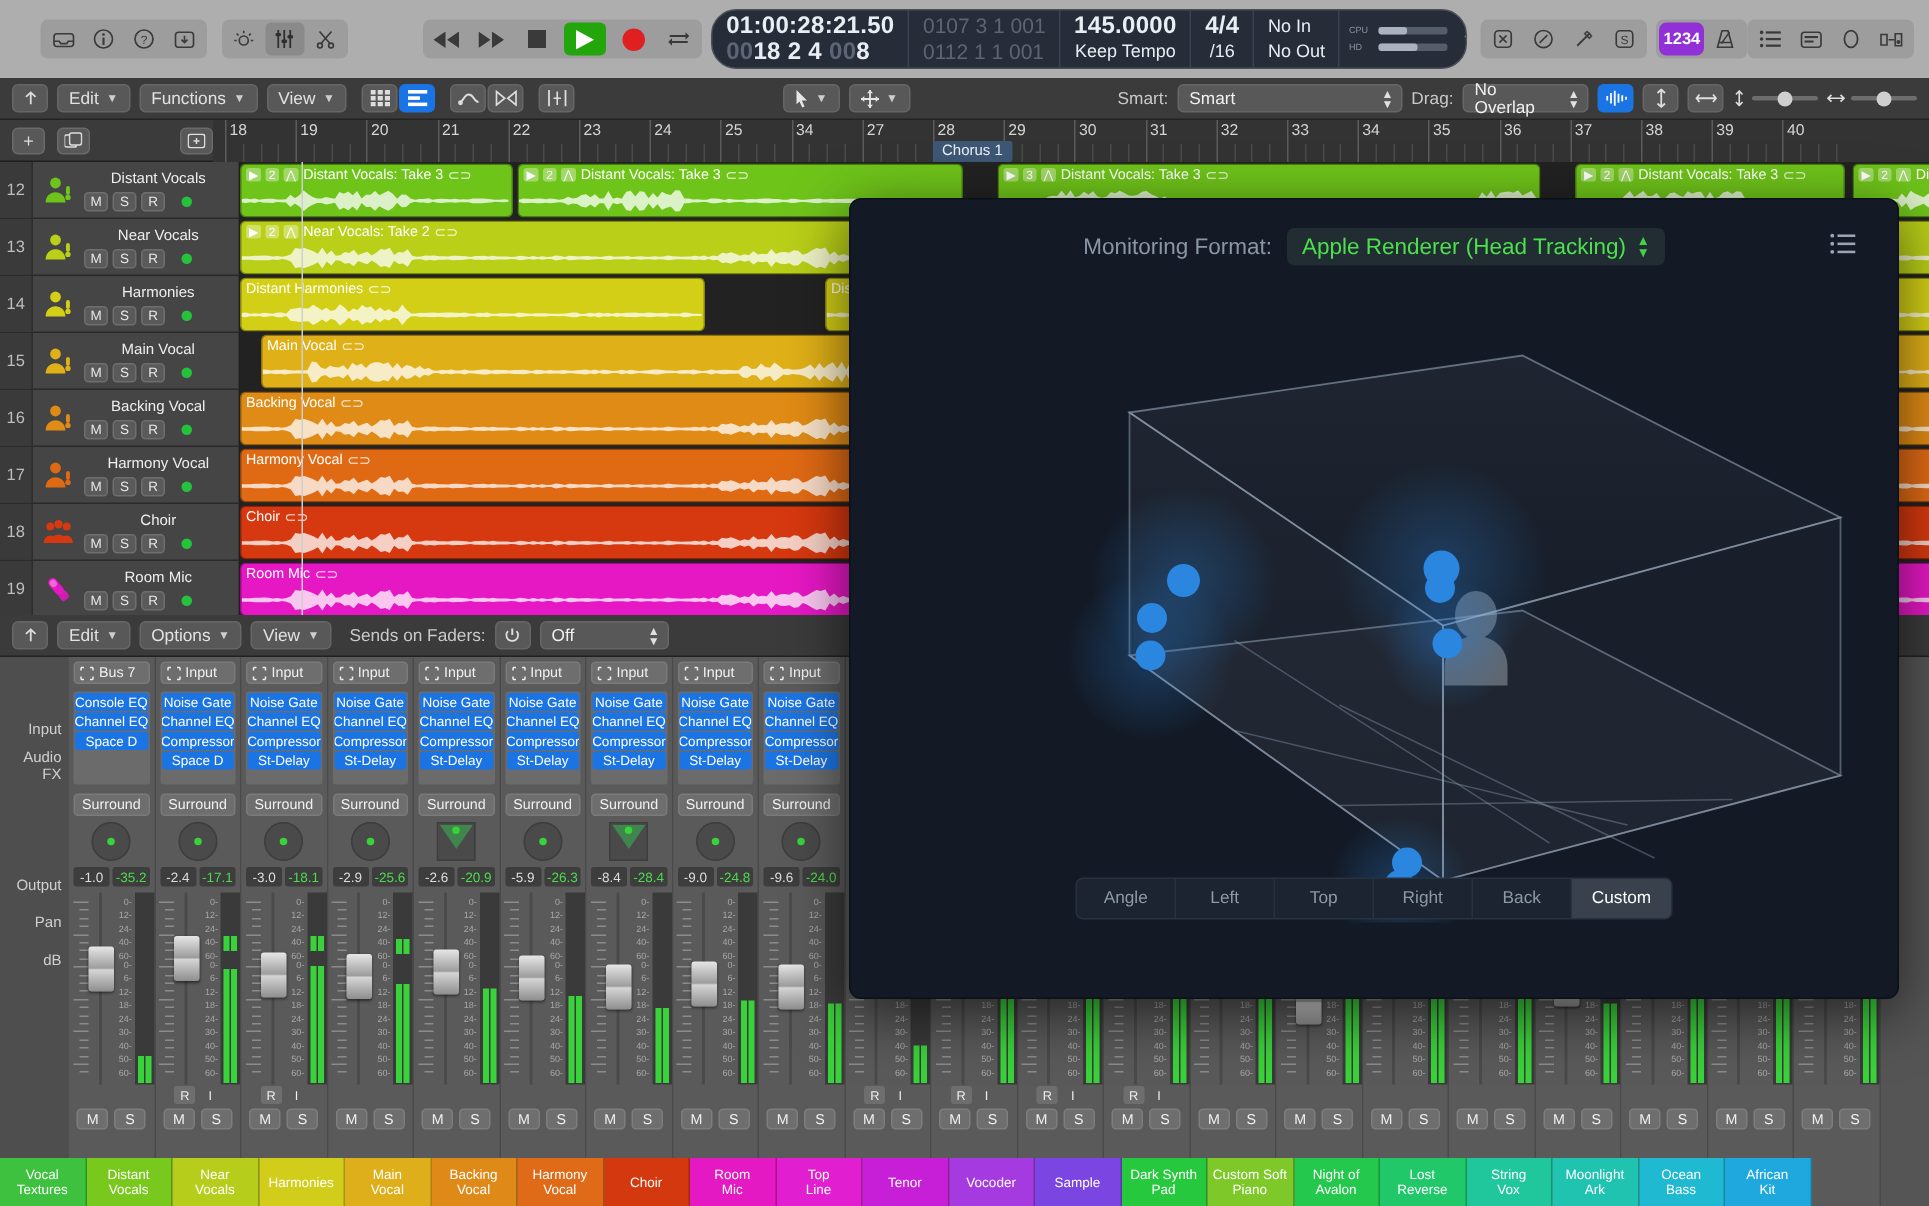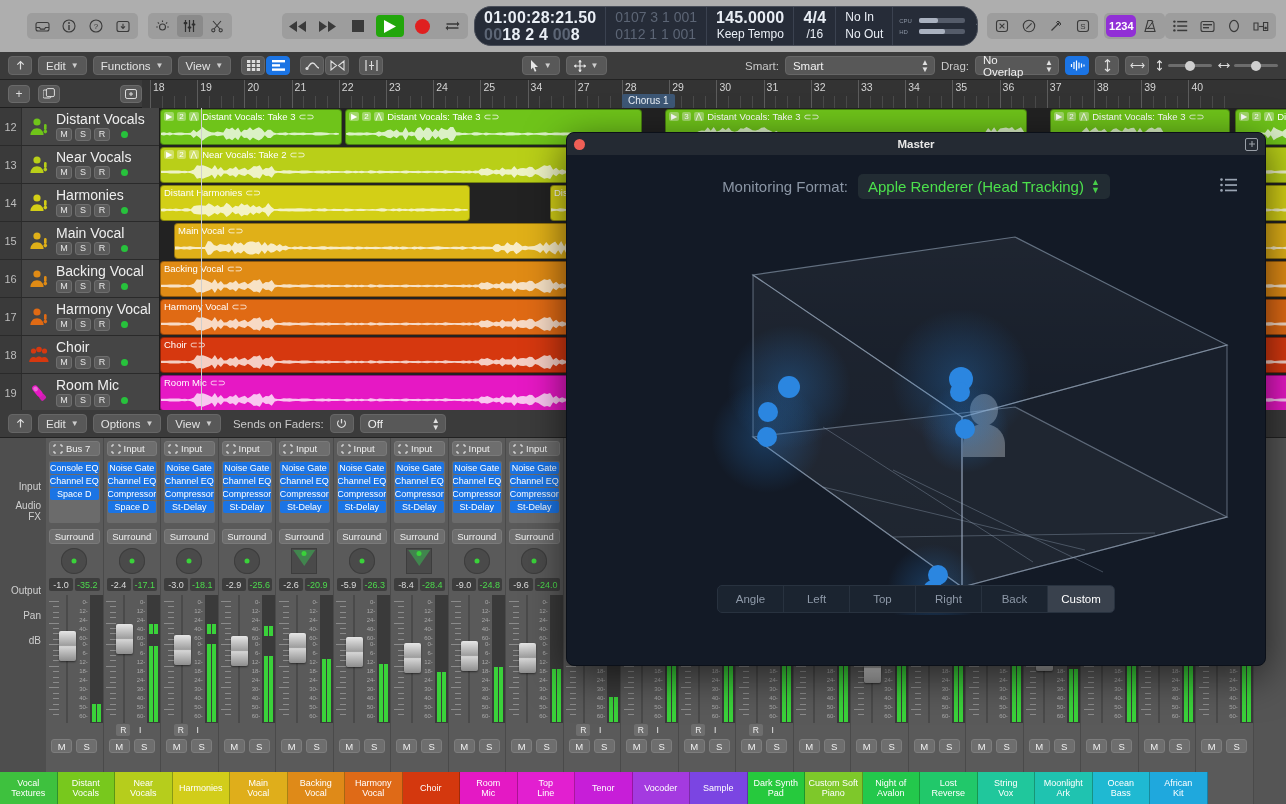--- a/index.html
+++ b/index.html
@@ -92,21 +92,21 @@
   .tracks-wrap { position:absolute; left:0; top:28px; right:0; bottom:0; display:flex; }
   .tracklist { width:160px; background:#3a3a3a; border-right:1px solid #1d1d1d; }
   .trk {
     height:38px; display:flex; align-items:center; border-bottom:1px solid #2a2a2a;
     position:relative; background:#454545;
   }
   .trk-num { width:22px; text-align:center; font-size:11px; color:#bdbdbd; background:#3a3a3a;
     height:100%; display:flex;align-items:center;justify-content:center;border-right:1px solid #2d2d2d;}
   .trk-icon { width:34px; display:flex;align-items:center;justify-content:center;}
   .trk-body { flex:1; padding-right:4px; }
-  .trk-name { font-size:14px; color:#eee; line-height:13px; margin-bottom:2px;}
+  .trk-name { font-size:10px; color:#eee; line-height:13px; margin-bottom:2px;text-align:center;}
   .trk-btns { display:flex; align-items:center; gap:3px; }
   .msr { width:16px;height:13px;border-radius:3px;background:#5a5a5a;border:.5px solid #6e6e6e;
     font-size:9px;display:flex;align-items:center;justify-content:center;color:#e6e6e6;}
   .rec-led { width:7px;height:7px;border-radius:50%;background:#27c23c;margin-left:8px;}
 
   .timeline { flex:1; position:relative; background:#222; overflow:hidden;}
   .bar-tick { position:absolute; top:0; height:28px; border-left:1px solid #5c5c5c; }
   .bar-lbl { position:absolute; top:1px; font-size:10.5px; color:#d5d5d5; }
   .region { position:absolute; border-radius:4px; overflow:hidden; border:1px solid rgba(0,0,0,.35); }
   .rg-head { height:13px; display:flex; align-items:center; gap:3px; padding:0 3px;
@@ -2650,29 +2650,20 @@
         <div class="nm" style="background: rgb(35, 200, 76);">Night of<br>Avalon</div>
         <div class="nm" style="background: rgb(33, 200, 106);">Lost<br>Reverse</div>
         <div class="nm" style="background: rgb(32, 199, 156);">String<br>Vox</div>
         <div class="nm" style="background: rgb(31, 195, 176);">Moonlight<br>Ark</div>
         <div class="nm" style="background: rgb(31, 185, 210);">Ocean<br>Bass</div>
         <div class="nm" style="background: rgb(31, 168, 221);">African<br>Kit</div>
       </div>
   </div>
 
   <div class="atmos">
-    <div class="at-title">
-      <span class="at-close"></span>
-      <span>Master</span>
-      <span class="at-expand">
-        <svg width="8" height="8" viewBox="0 0 8 8">
-            <path d="M4 1v6M1 4h6" stroke="#9aa0a8" stroke-width="1.1"></path>
-          </svg>
-      </span>
-    </div>
 
     <div class="at-fmt">
       <span class="at-fmt-lbl">Monitoring Format:</span>
       <div class="at-fmt-val">
         <span>Apple Renderer (Head Tracking)</span>
         <span class="stepper" style="font-size:9px;line-height:8px">▲<br>▼</span>
       </div>
       <span class="at-list">
         <svg width="17" height="14" viewBox="0 0 17 14">
             <g fill="#9aa4b2">

